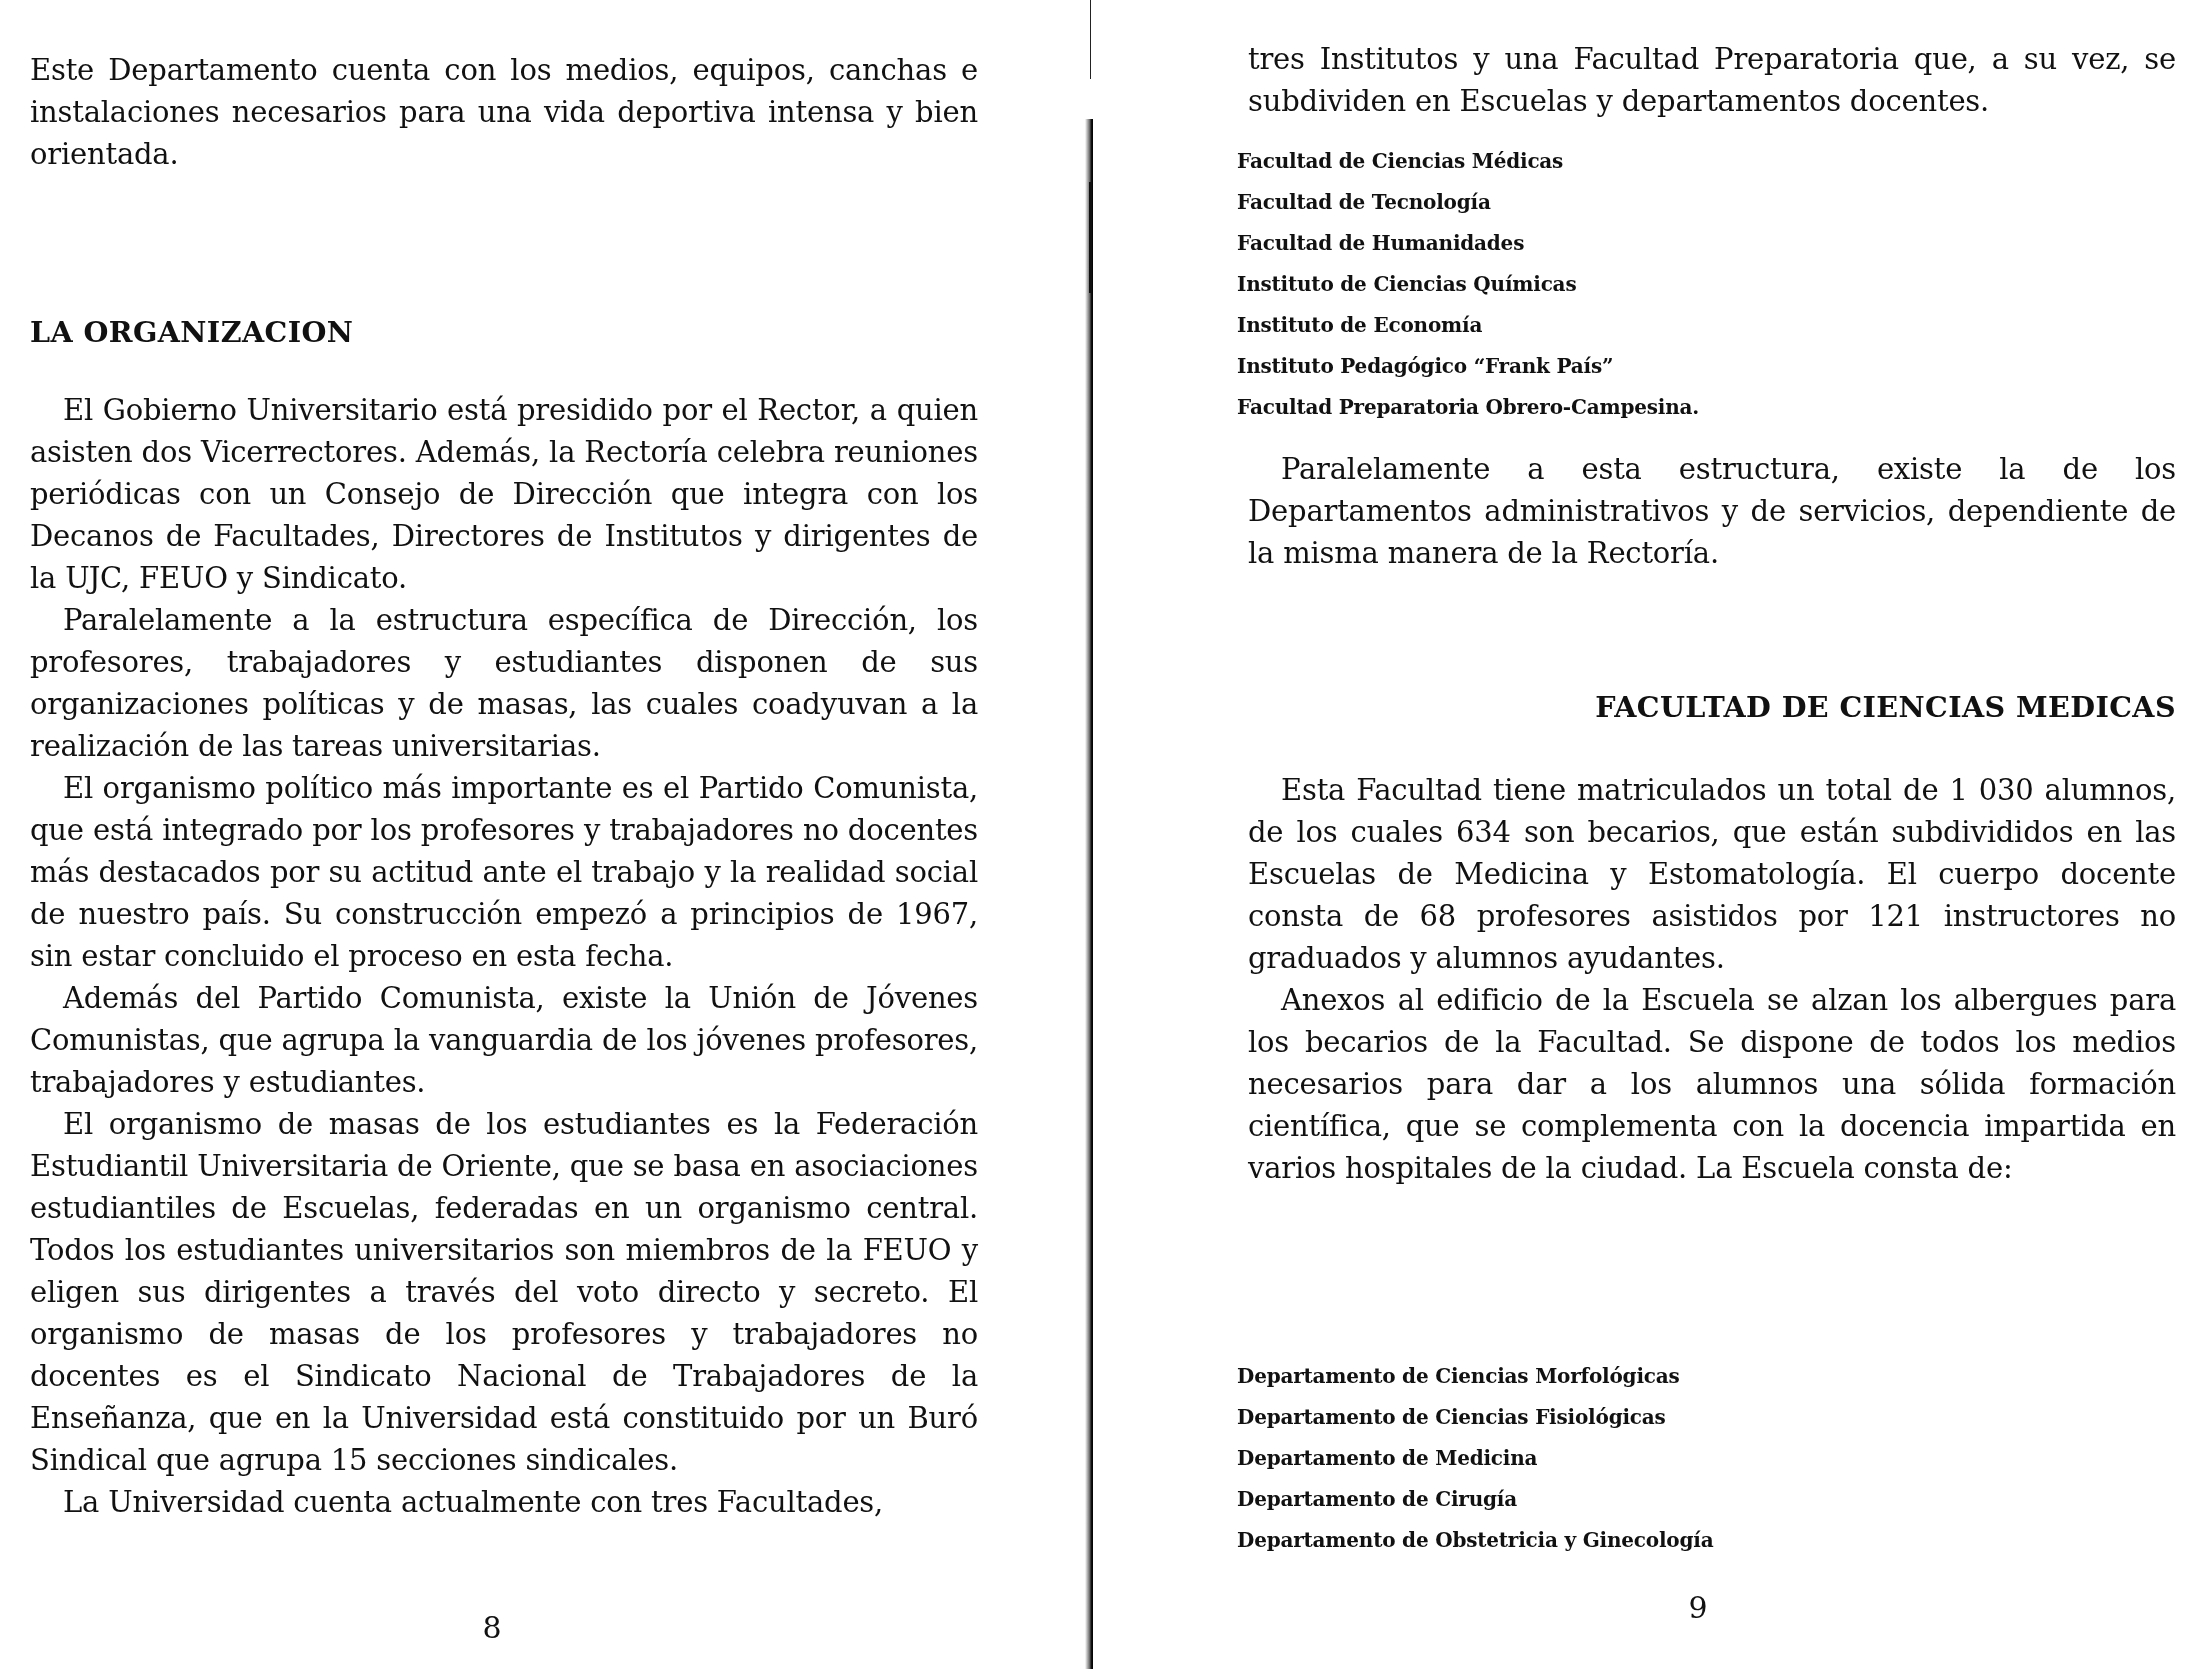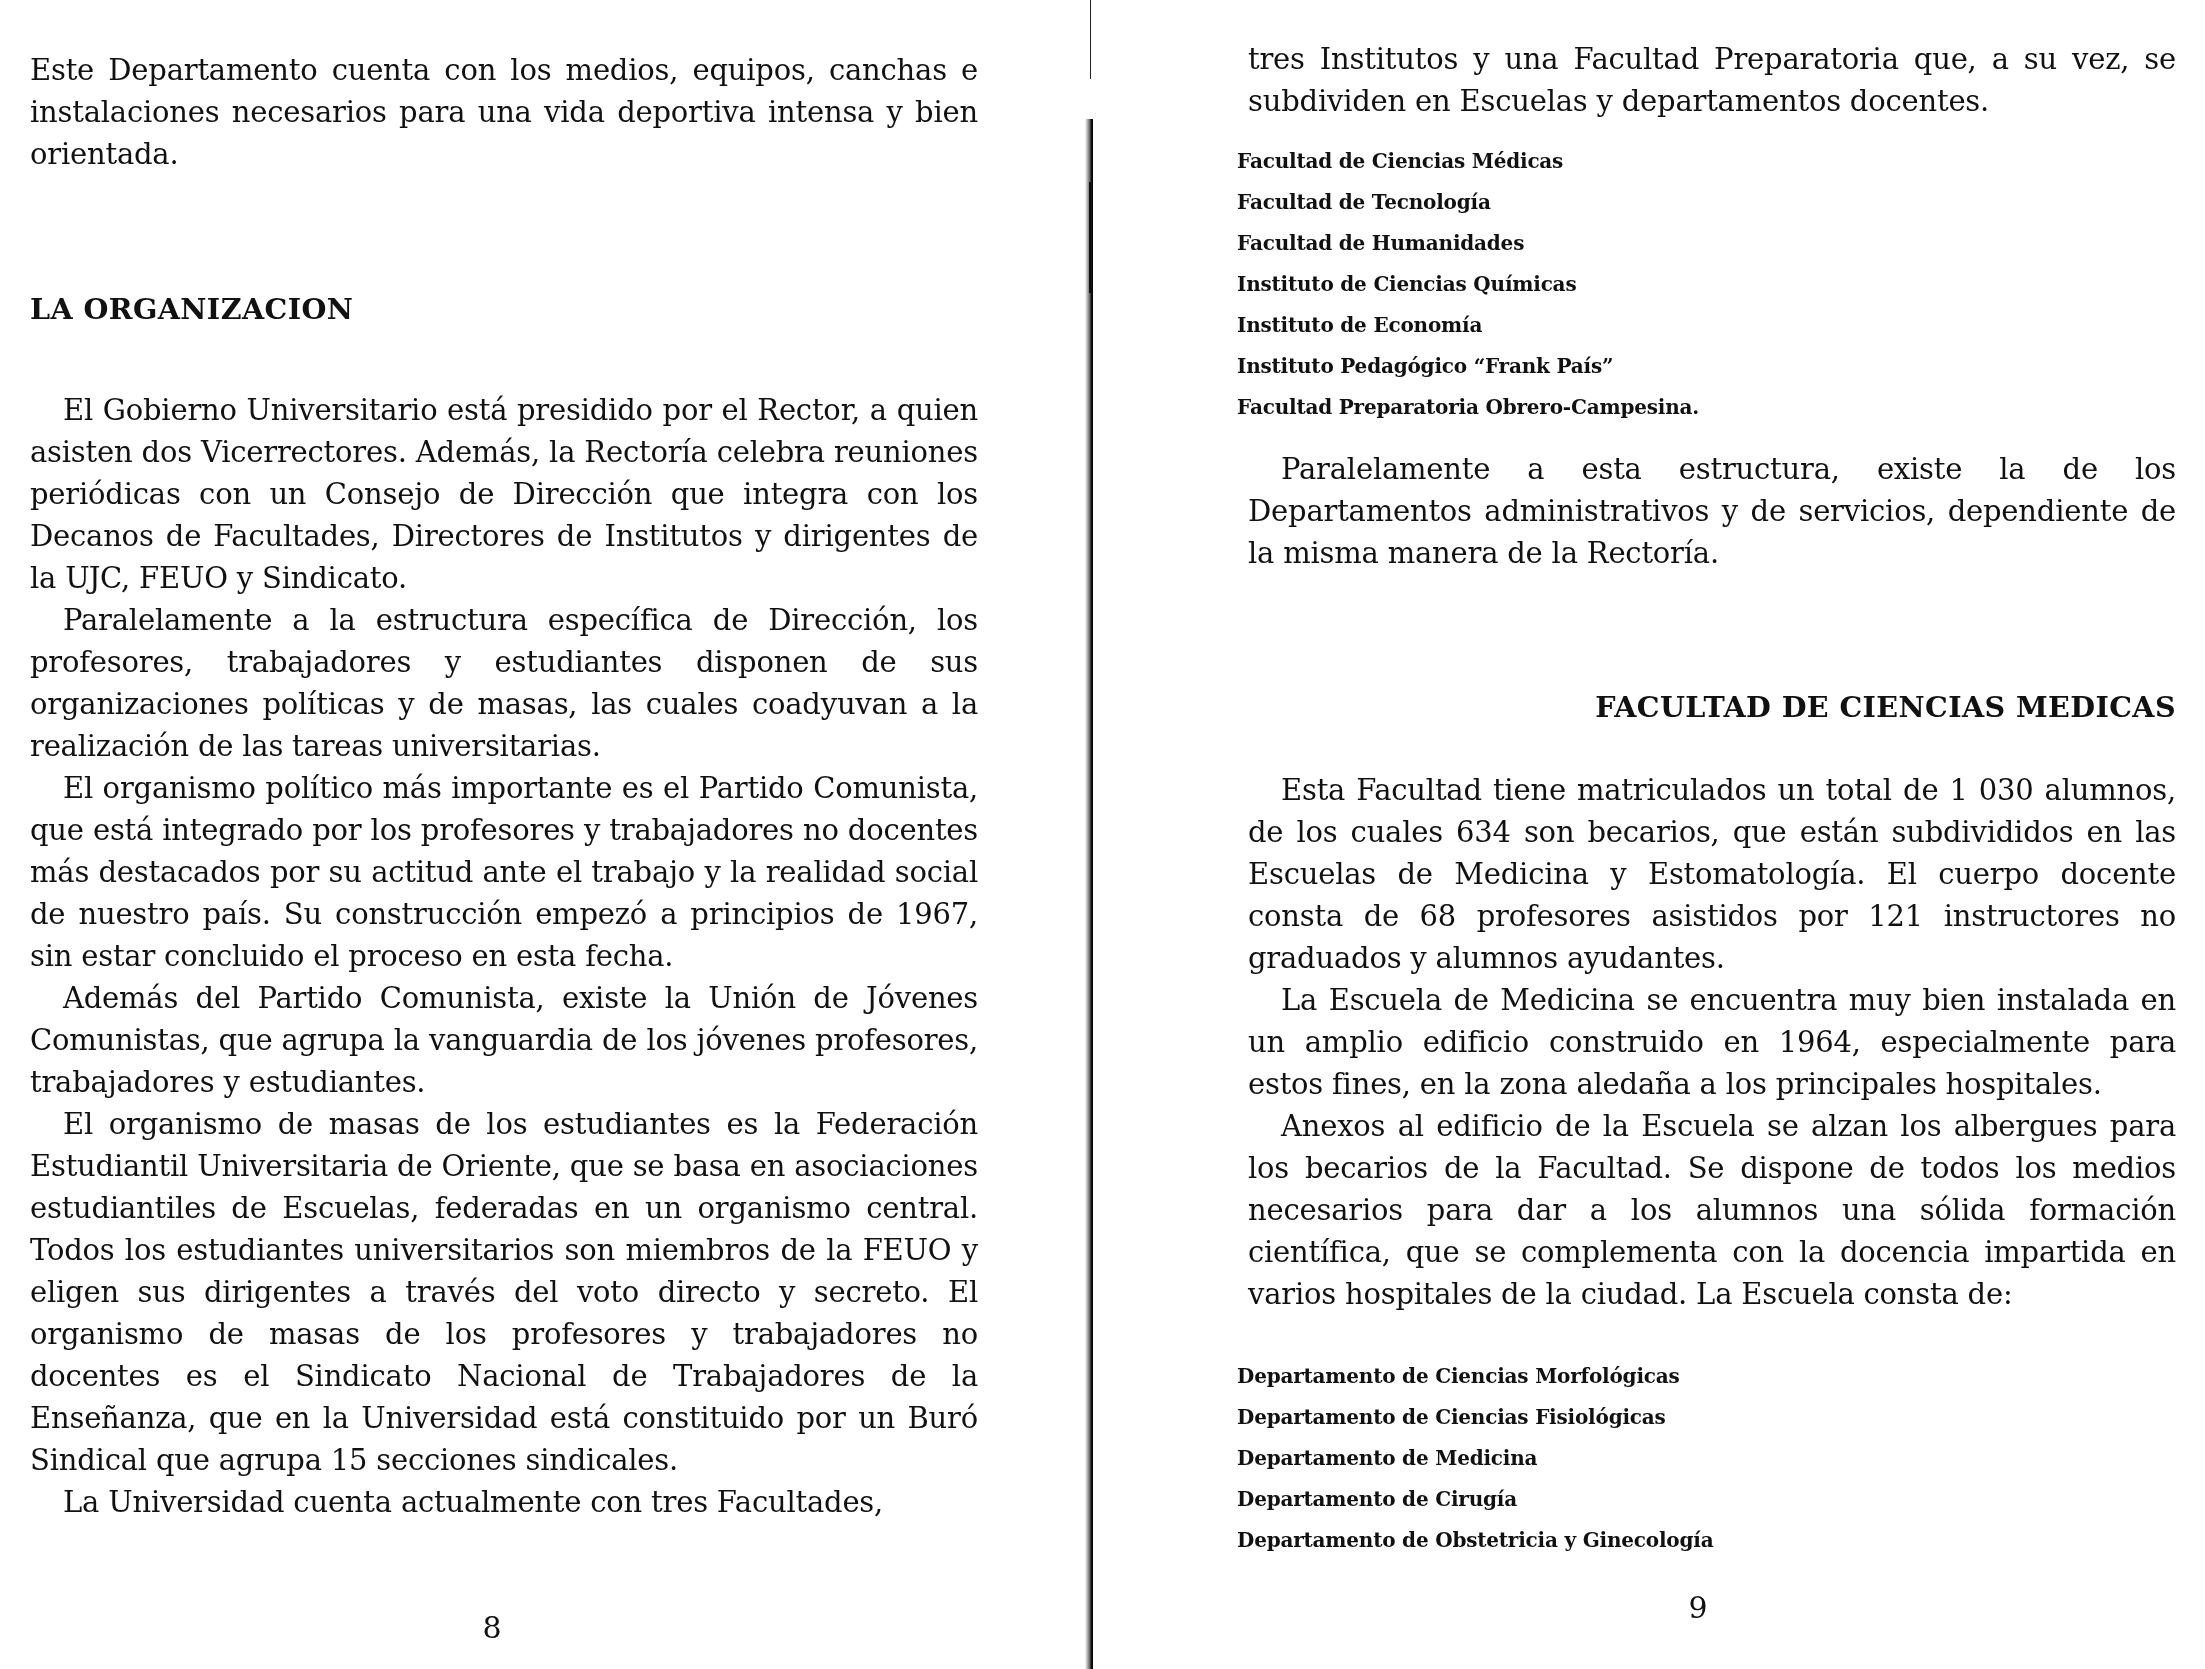--- a/index.html
+++ b/index.html
@@ -48,21 +48,21 @@
   }
 </style>
 </head>
 <body>
 
 <div class="page page-left">
   <div class="col" style="top:49px;">
     <p>Este Departamento cuenta con los medios, equipos, canchas e instalaciones necesarios para una vida deportiva intensa y bien orientada.</p>
   </div>
 
-  <div class="col" style="top:292px;">
+  <div class="col" style="top:315px;">
     <h2>LA ORGANIZACION</h2>
   </div>
 
   <div class="col" style="top:389px;">
     <p class="indent">El Gobierno Universitario está presidido por el Rector, a quien asisten dos Vicerrectores. Además, la Rectoría celebra reuniones periódicas con un Consejo de Dirección que integra con los Decanos de Facultades, Directores de Institutos y dirigentes de la UJC, FEUO y Sindicato.</p>
     <p class="indent">Paralelamente a la estructura específica de Dirección, los profesores, trabajadores y estudiantes disponen de sus organizaciones políticas y de masas, las cuales coadyuvan a la realización de las tareas universitarias.</p>
     <p class="indent">El organismo político más importante es el Partido Comunista, que está integrado por los profesores y trabajadores no docentes más destacados por su actitud ante el trabajo y la realidad social de nuestro país. Su construcción empezó a principios de 1967, sin estar concluido el proceso en esta fecha.</p>
     <p class="indent">Además del Partido Comunista, existe la Unión de Jóvenes Comunistas, que agrupa la vanguardia de los jóvenes profesores, trabajadores y estudiantes.</p>
     <p class="indent">El organismo de masas de los estudiantes es la Federación Estudiantil Universitaria de Oriente, que se basa en asociaciones estudiantiles de Escuelas, federadas en un organismo central. Todos los estudiantes universitarios son miembros de la FEUO y eligen sus dirigentes a través del voto directo y secreto. El organismo de masas de los profesores y trabajadores no docentes es el Sindicato Nacional de Trabajadores de la Enseñanza, que en la Universidad está constituido por un Buró Sindical que agrupa 15 secciones sindicales.</p>
     <p class="indent">La Universidad cuenta actualmente con tres Facultades,</p>
@@ -97,21 +97,20 @@
   <div class="col" style="top:448px;">
     <p class="indent">Paralelamente a esta estructura, existe la de los Departamentos administrativos y de servicios, dependiente de la misma manera de la Rectoría.</p>
   </div>
 
   <div class="col" style="top:690px;text-align:right;">
     <h2>FACULTAD DE CIENCIAS MEDICAS</h2>
   </div>
 
   <div class="col" style="top:769px;">
     <p class="indent">Esta Facultad tiene matriculados un total de 1 030 alumnos, de los cuales 634 son becarios, que están subdivididos en las Escuelas de Medicina y Estomatología. El cuerpo docente consta de 68 profesores asistidos por 121 instructores no graduados y alumnos ayudantes.</p>
-    <p class="indent">La Escuela de Medicina se encuentra muy bien instalada en un amplio edificio construido en 1964, especialmente para estos fines, en la zona aledaña a los principales hospitales.</p>
     <p class="indent">Anexos al edificio de la Escuela se alzan los albergues para los becarios de la Facultad. Se dispone de todos los medios necesarios para dar a los alumnos una sólida formación científica, que se complementa con la docencia impartida en varios hospitales de la ciudad. La Escuela consta de:</p>
   </div>
 
   <div class="col" style="top:1356px; left:38px;">
     <ul class="list">
       <li>Departamento de Ciencias Morfológicas</li>
       <li>Departamento de Ciencias Fisiológicas</li>
       <li>Departamento de Medicina</li>
       <li>Departamento de Cirugía</li>
       <li>Departamento de Obstetricia y Ginecología</li>

